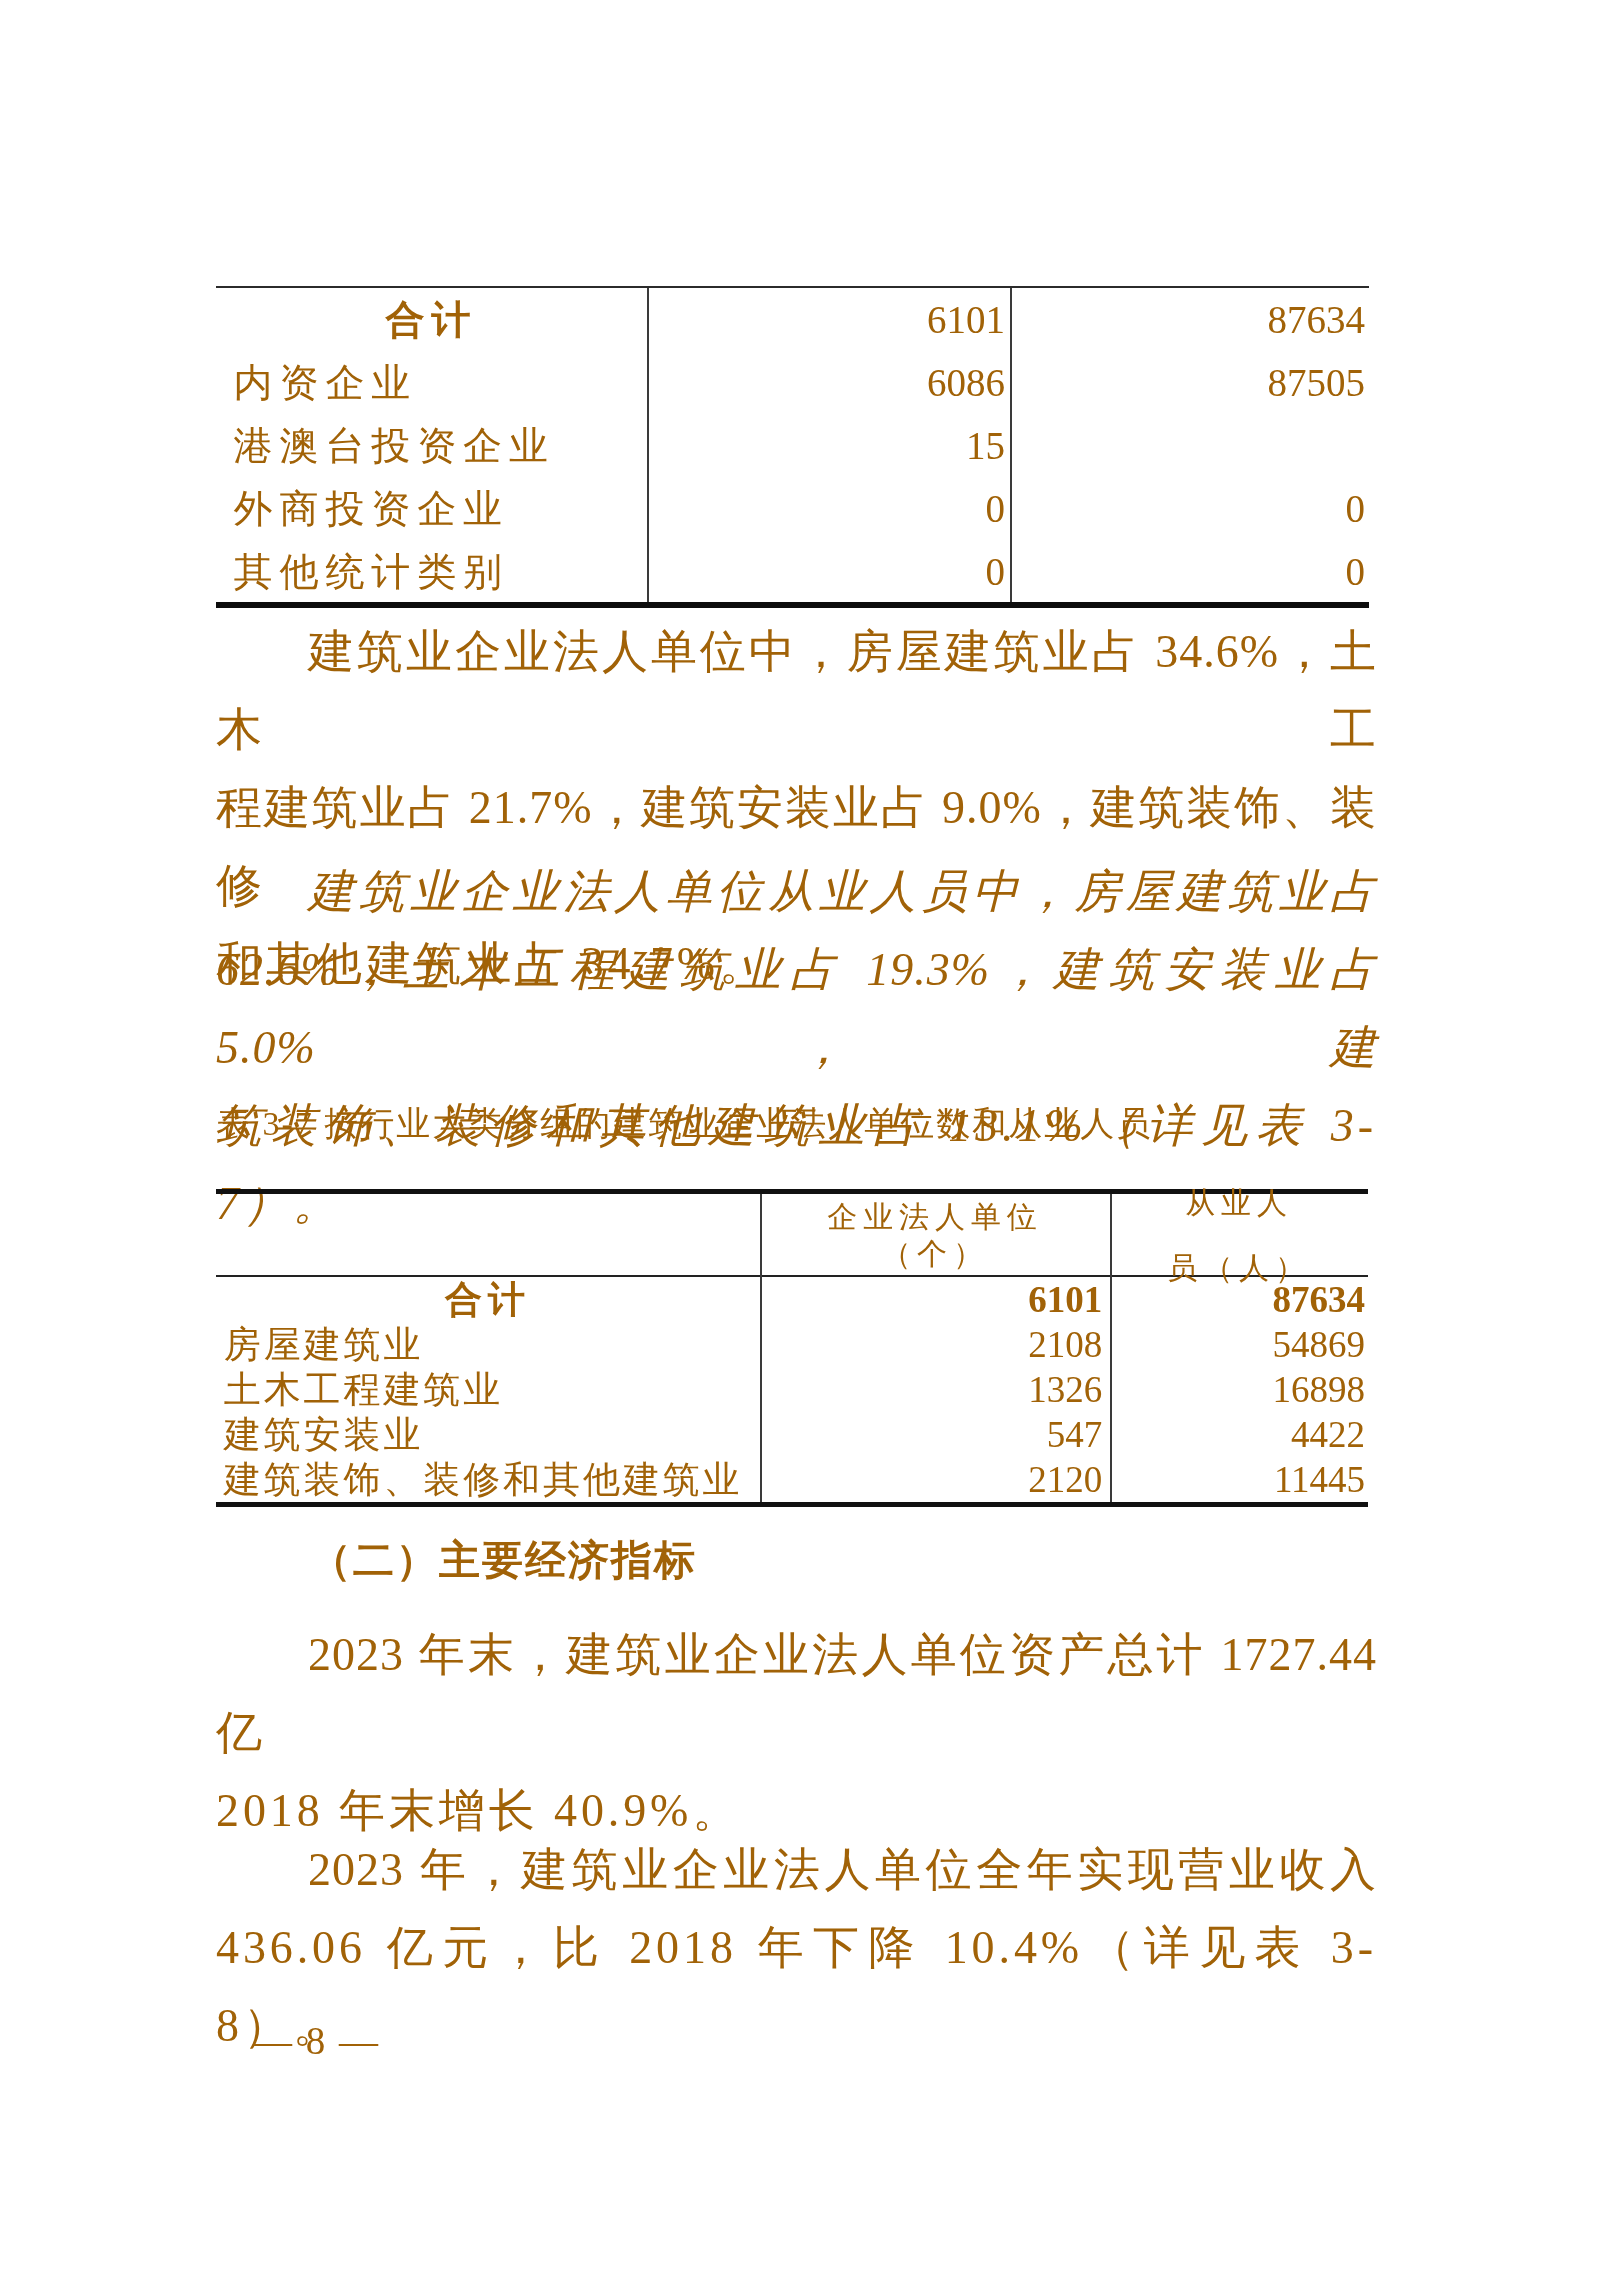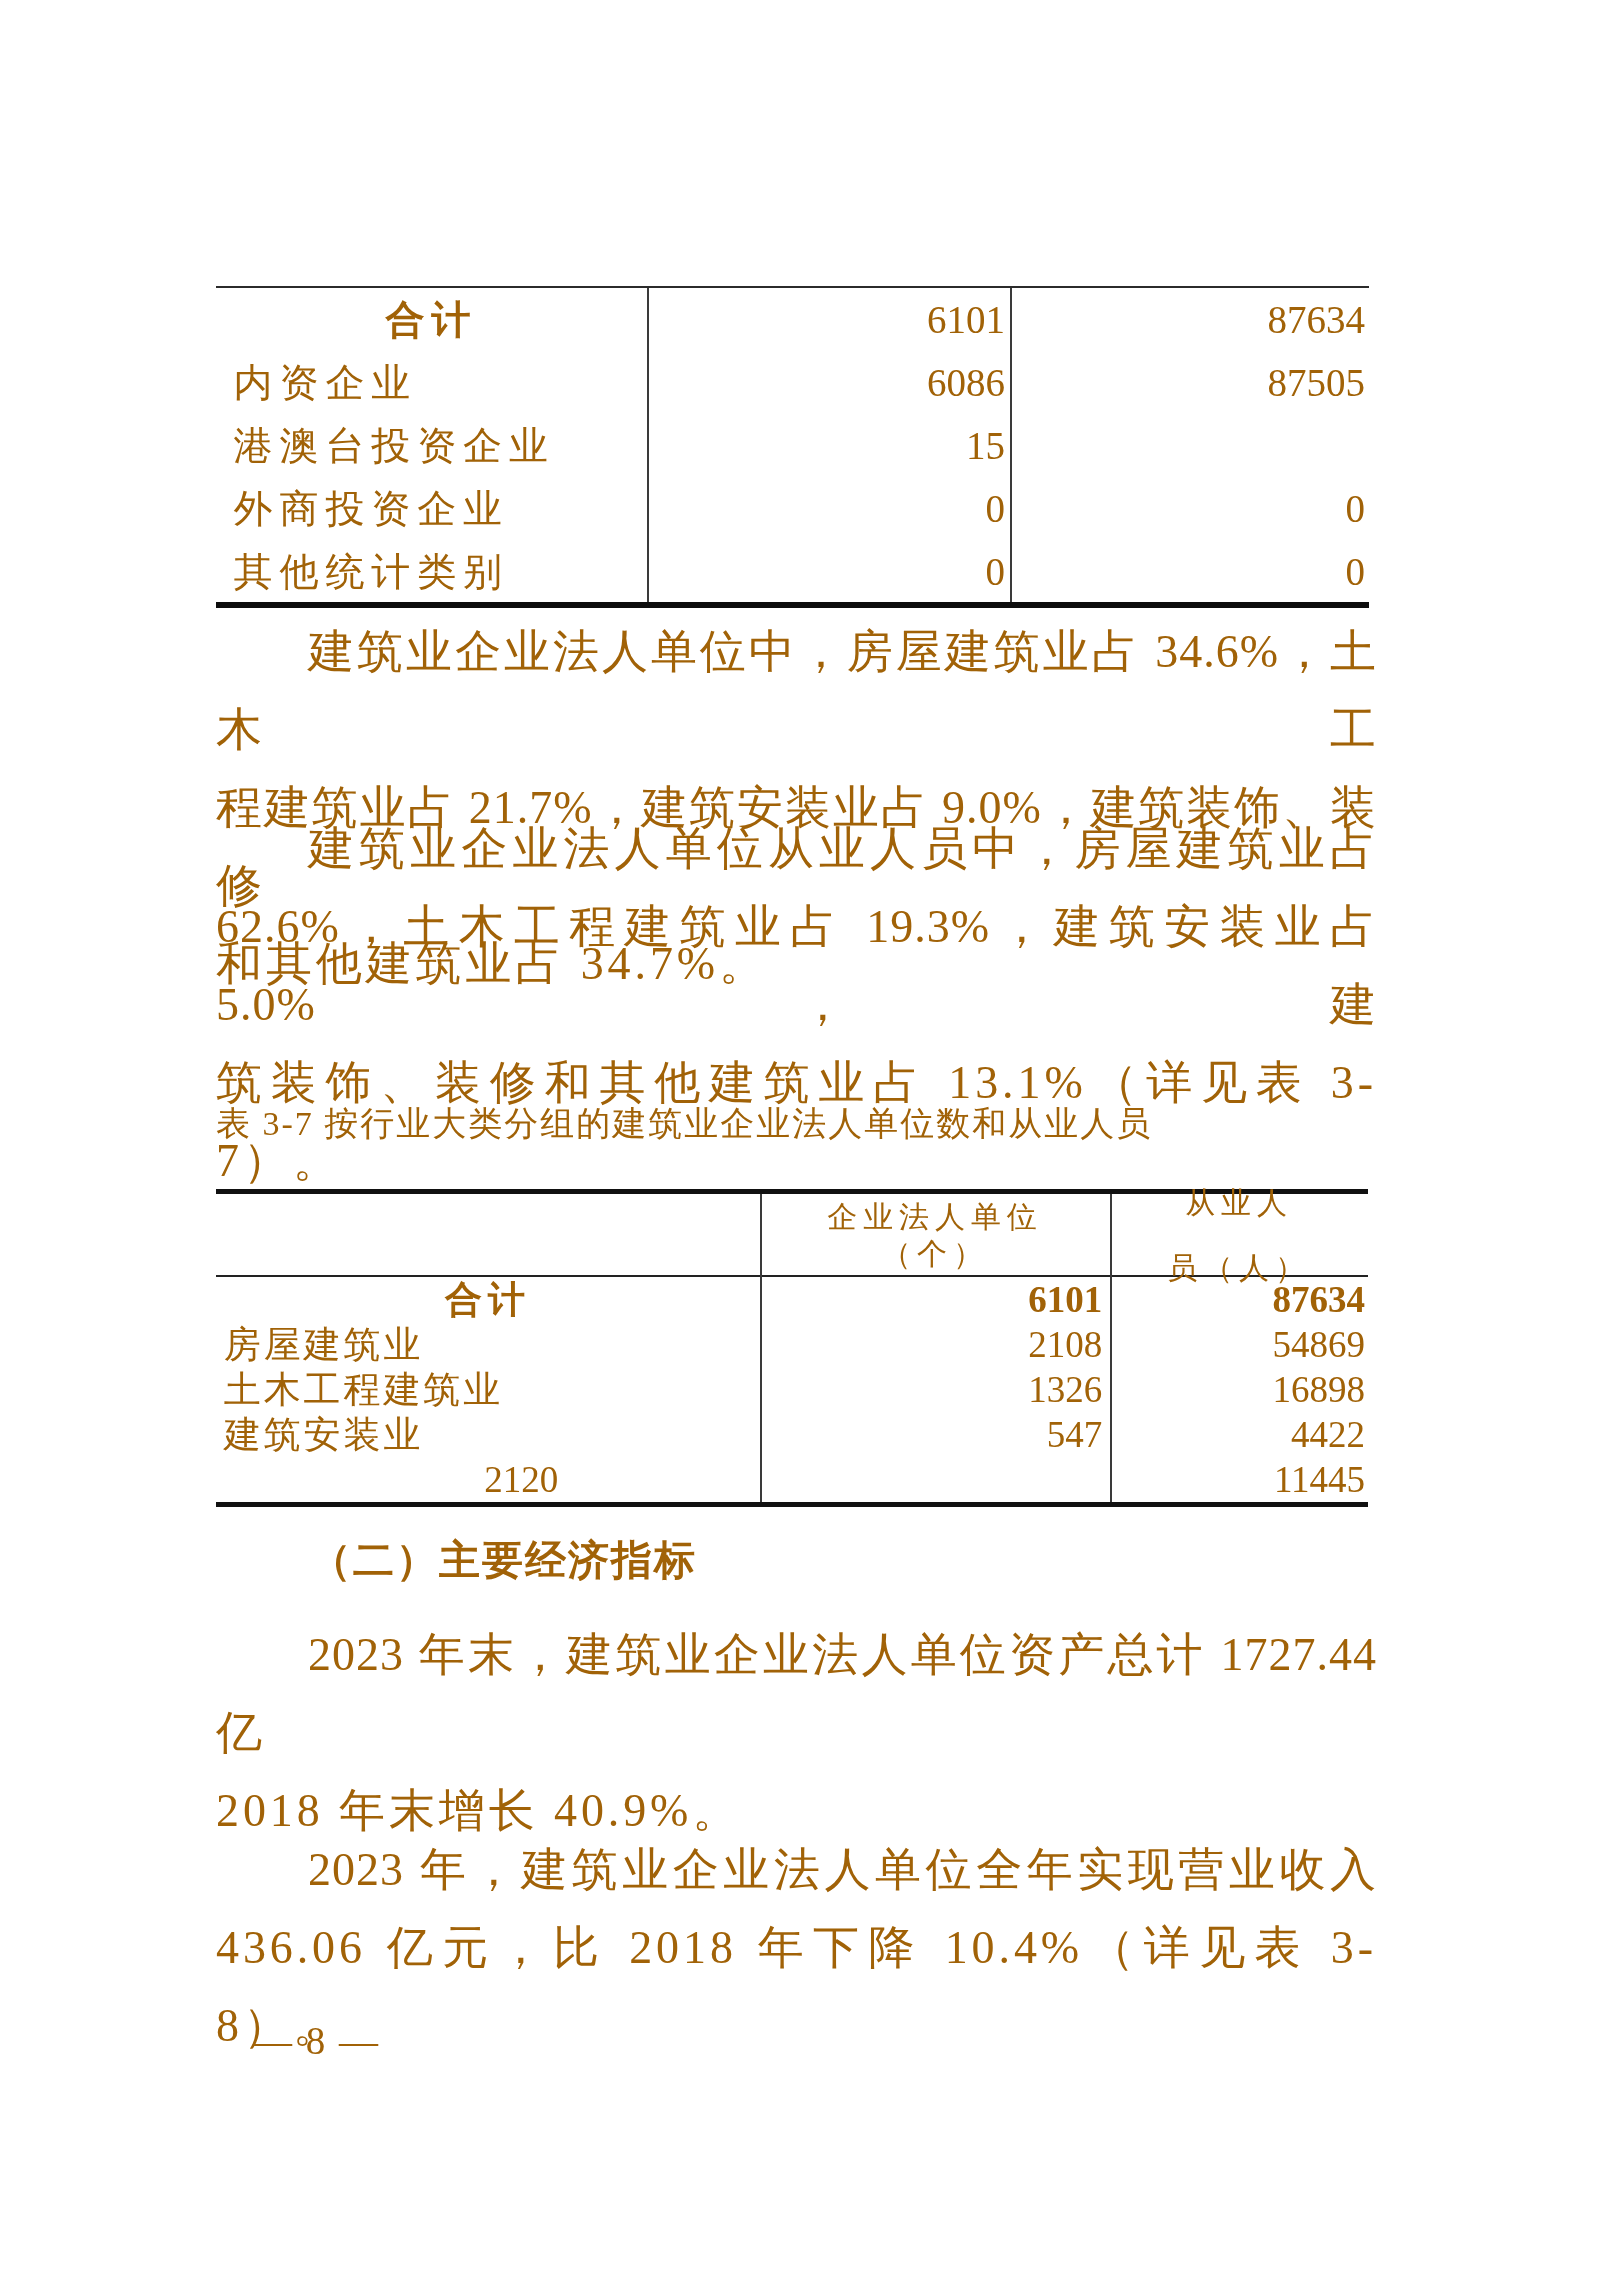--- a/index.html
+++ b/index.html
@@ -22,21 +22,21 @@
   .t1-row .c2 { width:363px; box-sizing:border-box; text-align:right; padding-right:4.9px; }
   .t1-row .c3 { flex:1; box-sizing:border-box; text-align:right; padding-right:3.9px; }
   .t1-row.total .c1 { text-align:center; font-weight:bold; padding-left:0; }
 
   
   .para { position:absolute; left:216px; width:1161px; font-size:46px; line-height:78px; }
   .pline { text-align:justify; text-align-last:justify; letter-spacing:1px; white-space:nowrap0; }
   .pline.lastline { text-align-last:left; letter-spacing:3.9px; }
   .pline.indent { text-indent:92px; }
   .p1 { top:613px; }
-  .p2 { top:810px; }
+  .p2 { top:853px;font-style:italic; }
   .p3 { top:1616px; }
   .p4 { top:1831px; }
 
   
   .t37-title {
     position:absolute; left:216px; top:1096px; font-size:34px; font-weight:normal;
     letter-spacing:2px; line-height:55px;
   }
 
   
@@ -153,20 +153,21 @@
       <div class="c1">土木工程建筑业</div>
       <div class="c2">1326</div>
       <div class="c3">16898</div>
     </div>
     <div class="t37-row">
       <div class="c1">建筑安装业</div>
       <div class="c2">547</div>
       <div class="c3">4422</div>
     </div>
     <div class="t37-row">
+      <div class="c1">建筑装饰、装修和其他建筑业</div>
       <div class="c2">2120</div>
       <div class="c3">11445</div>
     </div>
   </div>
 
   <div class="sec-heading">（二）主要经济指标</div>
 
   <div class="para p3">
     <div class="pline indent">2023 年末，建筑业企业法人单位资产总计 1727.44 亿</div>
     <div class="pline lastline">2018 年末增长 40.9%。</div>

